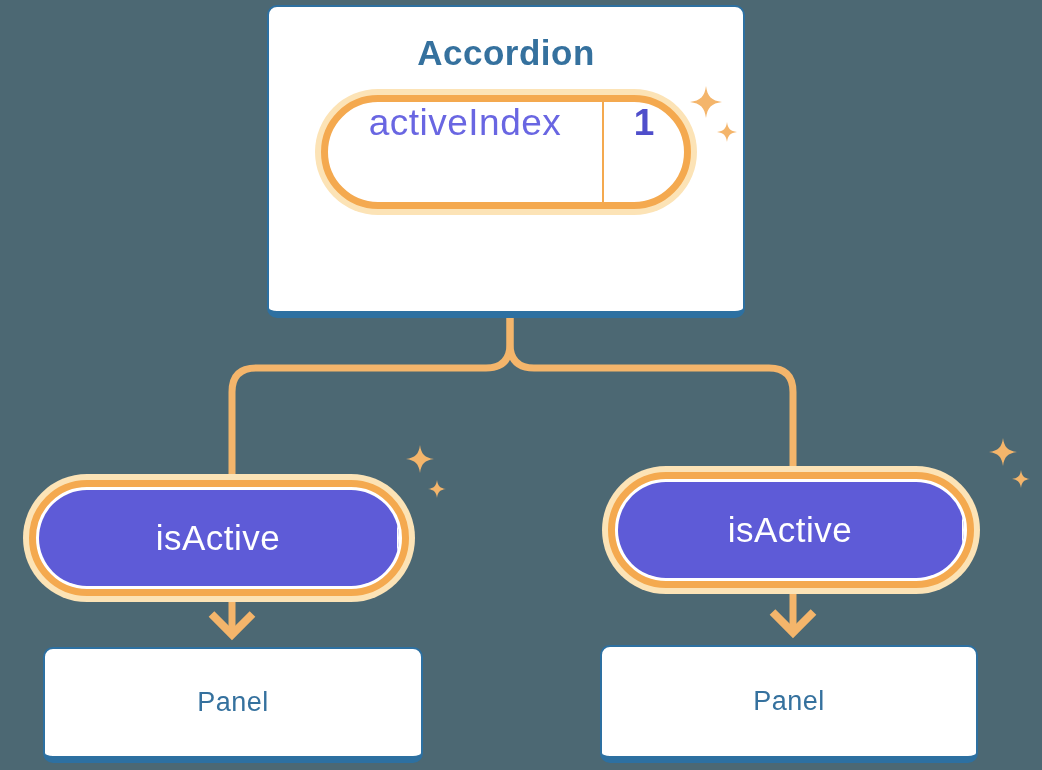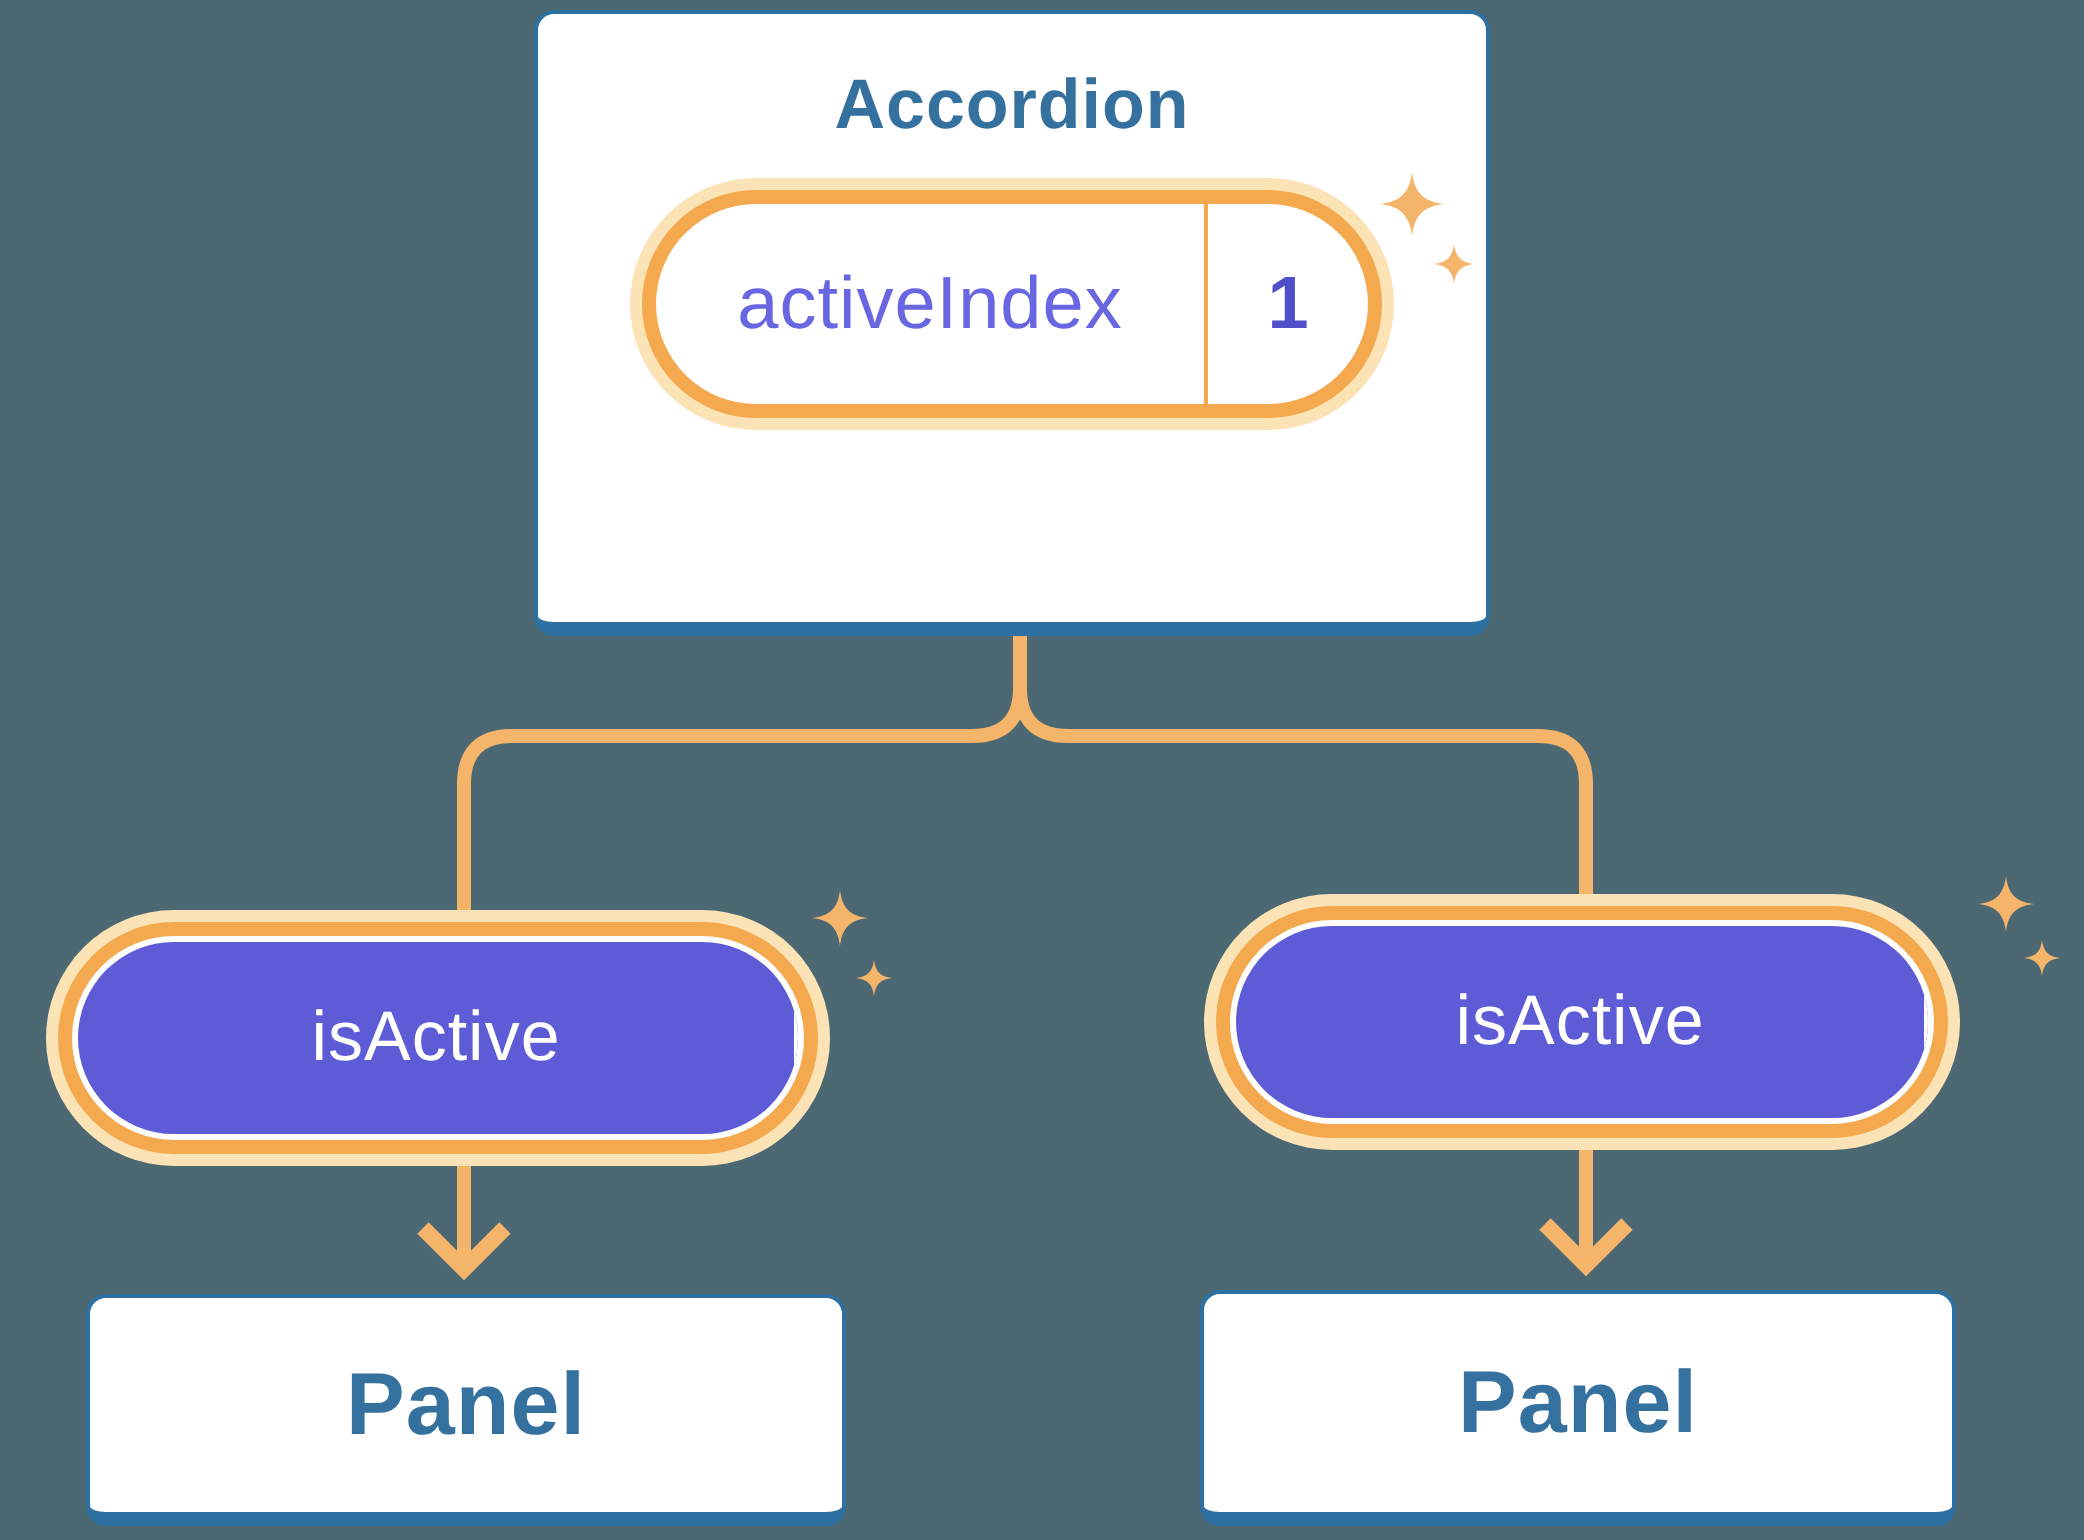--- a/index.html
+++ b/index.html
@@ -75,51 +75,51 @@
   }
 
   .panel-card {
     display: flex;
     align-items: center;
     justify-content: center;
   }
   .panel-left  { left: 43px;  top: 647px; width: 380px; height: 116px; }
   .panel-right { left: 600px; top: 645px; width: 378px; height: 118px; }
   .panel-title {
-    font-size: 44px;
-    font-weight: 700;
+    font-size: 27px;
+    font-weight: 400;
     letter-spacing: 0.5px;
     color: var(--blue-text);
   }
 
   
   .pill-halo {
     border-radius: 999px;
     background: var(--halo);
     padding: 6px;
+    margin-top: 19px;
   }
   .pill-ring {
     border-radius: 999px;
     border: 7px solid var(--ring);
     background: var(--white);
     height: 100%;
     display: flex;
     align-items: stretch;
     overflow: hidden;
   }
 
   
   .state-pill {
     margin-top: 16px;
     width: 382px; height: 126px;
   }
   .state-pill .pill-ring { padding: 0; }
   .state-pill .seg {
     display: flex;
-    align-items: center;
     justify-content: center;
   }
   .state-pill .seg-label { flex: 1; }
   .state-pill .seg-value { width: 80px; }
   .state-pill .pill-divider {
     width: 2px;
     background: var(--ring);
   }
   .state-label {
     font-size: 37px;

